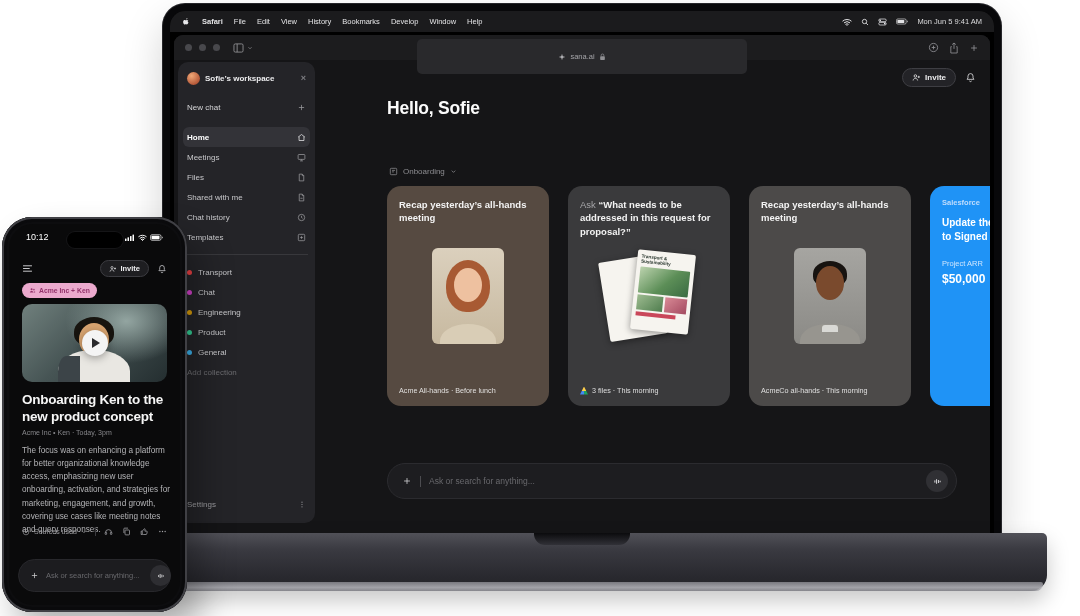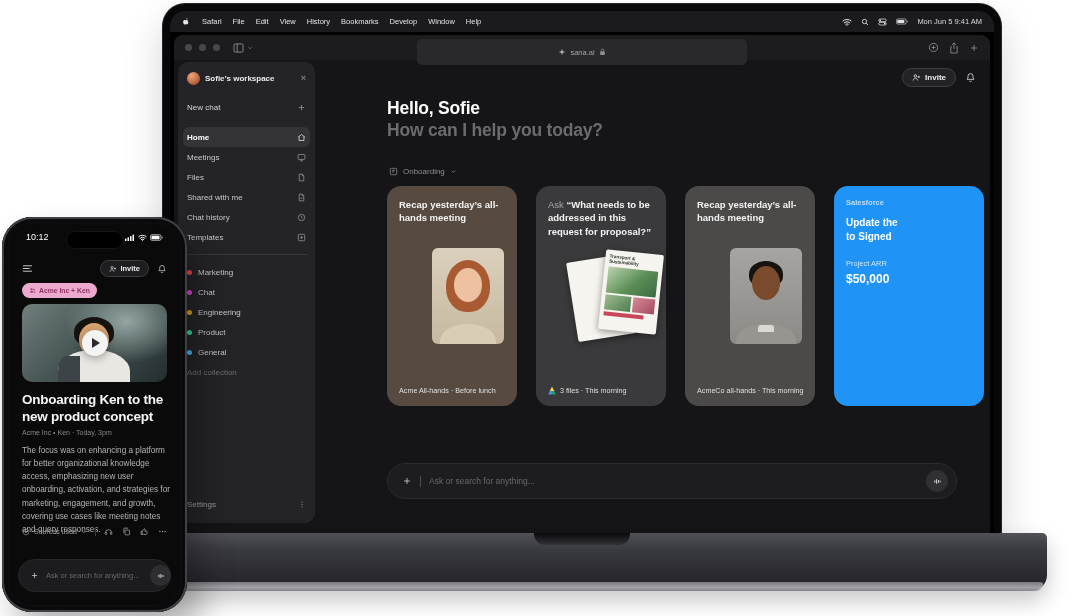--- a/index.html
+++ b/index.html
@@ -11,31 +11,31 @@
   
   .laptop { position:absolute; left:117px; top:4px; width:930px; height:596px; }
   .screen { position:absolute; left:46px; top:0; width:838px; height:529px;
             background:#08080a; border-radius:22px 22px 0 0; padding:7px 7px 0;
             box-shadow:0 0 0 1px #26262a, 0 18px 40px rgba(0,0,0,.18); }
   .screen-in { width:824px; height:522px; background:#000; border-radius:15px 15px 0 0; overflow:hidden; position:relative; }
 
   .menubar { height:21px; background:#1b1b1d; display:flex; align-items:center; padding:0 12px; gap:11px;
              font-size:7.5px; color:#e3e3e5; }
   .menubar .mitem { white-space:nowrap; }
-  .menubar .mitem.b { font-weight:400; }
+  .menubar .mitem.b { font-weight:700; }
   .mb-right { margin-left:auto; display:flex; align-items:center; gap:9px; color:#dcdcde; }
   .mb-clock { font-size:7.5px; }
 
   .window { position:absolute; top:24px; left:4px; right:4px; bottom:0; background:#1c1c1e;
             border-radius:9px 9px 0 0; overflow:hidden; display:flex; flex-direction:column; }
   .chrome { height:25px; display:flex; align-items:center; padding:0 11px; position:relative; gap:7px; background:#1c1c1e; }
   .tl { width:7px; height:7px; border-radius:50%; background:#48484c; }
   .tl + .tl { margin-left:0; }
   .chrome-ic { color:#8e8e92; display:flex; align-items:center; gap:3px; }
-  .urlbar { position:absolute; left:50%; top:4px; transform:translateX(-50%); width:330px; height:26px;
+  .urlbar { position:absolute; left:50%; top:4px; transform:translateX(-50%); width:330px; height:35px;
             background:#29292c; border-radius:5px; display:flex; align-items:center; justify-content:center;
             gap:4px; font-size:7.5px; color:#a4a4a8; }
   .chrome-right { margin-left:auto; display:flex; gap:10px; color:#929296; align-items:center; }
 
   .app { flex:1; display:flex; background:#151517; min-height:0; }
 
   
   .sbar { width:137px; margin:2px 18px 10px 4px; background:#242428; border-radius:10px;
           padding:10px 9px 9px; display:flex; flex-direction:column; font-size:8px; color:#c7c7ca; flex-shrink:0; }
   .ws-row { display:flex; align-items:center; gap:5px; margin-bottom:12px; color:#ececee; font-weight:700; }
@@ -58,21 +58,21 @@
   .mainarea { flex:1; position:relative; overflow:hidden; color:#eee; }
   .topbar { position:absolute; top:8px; right:14px; display:flex; gap:9px; align-items:center; }
   .invite-btn { height:19px; border-radius:10px; border:1px solid #3e3e43; background:#232327;
                 color:#ececee; font-size:8px; font-weight:700; display:inline-flex; gap:4px; align-items:center; padding:0 9px; }
   .bell { color:#d2d2d4; }
   .greet  { position:absolute; top:38px; left:54px; font-size:17.5px; font-weight:700; color:#fbfbfb; letter-spacing:-.2px; }
   .greet2 { position:absolute; top:60px; left:54px; font-size:17.5px; font-weight:700; color:#6c6c70; letter-spacing:-.2px; }
   .suggest { position:absolute; top:107px; left:56px; display:flex; align-items:center; gap:5px; font-size:8px; color:#8d8d91; }
 
   .cards { position:absolute; top:126px; left:54px; display:flex; gap:19px; height:220px; }
-  .card { width:130px; height:220px; border-radius:14px; padding:12px; position:relative; flex-shrink:0; }
+  .card { width:162px; height:220px; border-radius:14px; padding:12px; position:relative; flex-shrink:0; }
   .card-title { font-size:9.5px; font-weight:700; line-height:1.42; color:#f3f3f3; }
   .card-title .ask-prefix { color:#a5a5a8; font-weight:400; }
   .card-foot { position:absolute; left:12px; bottom:11px; font-size:7.2px; color:rgba(255,255,255,.82);
                display:flex; align-items:center; gap:4px; white-space:nowrap; }
   .card.c1 { background:#564a41; }
   .card.c2 { background:#3a3a3c; }
   .card.c3 { background:#4c4a49; }
   .card.c4 { background:#1f93f6; width:150px; }
 
   .photo { position:absolute; top:62px; left:45px; width:72px; height:96px; border-radius:6px; overflow:hidden; }
@@ -334,21 +334,21 @@
                       <rect x="3.5" y="3.5" width="17" height="17" rx="2.5"></rect>
                       <path d="M12 8.5v7M8.5 12h7"></path>
                     </svg>
                   </span>
               </div>
 
               <div class="sdiv"></div>
 
               <div class="srow">
                 <span class="dot" style="background: rgb(238, 66, 69);"></span>
-                <span class="slabel">Marketing</span>
+                <span class="slabel">Transport</span>
               </div>
               <div class="srow">
                 <span class="dot" style="background: rgb(216, 66, 207);"></span>
                 <span class="slabel">Chat</span>
               </div>
               <div class="srow">
                 <span class="dot" style="background: rgb(221, 159, 11);"></span>
                 <span class="slabel">Engineering</span>
               </div>
               <div class="srow">
@@ -391,21 +391,20 @@
                 </span>
                 <span class="bell">
                     <svg width="11" height="11" viewBox="0 0 24 24" fill="none" stroke="currentColor" stroke-width="1.9">
                       <path d="M12 3.5a5.5 5.5 0 0 0-5.5 5.5v4L4.5 16h15L17.5 13V9A5.5 5.5 0 0 0 12 3.5z"></path>
                       <path d="M10 19a2 2 0 0 0 4 0"></path>
                     </svg>
                   </span>
               </div>
 
               <div class="greet">Hello, Sofie</div>
-              <div class="greet2">How can I help you today?</div>
 
               <div class="suggest">
                 <span>
                     <svg width="9" height="9" viewBox="0 0 24 24" fill="none" stroke="currentColor" stroke-width="2">
                       <rect x="3.5" y="3.5" width="17" height="17" rx="2.5"></rect>
                       <path d="M8 9h8M8 13h5"></path>
                     </svg>
                   </span>
                 <span>Onboarding</span>
                 <span>

